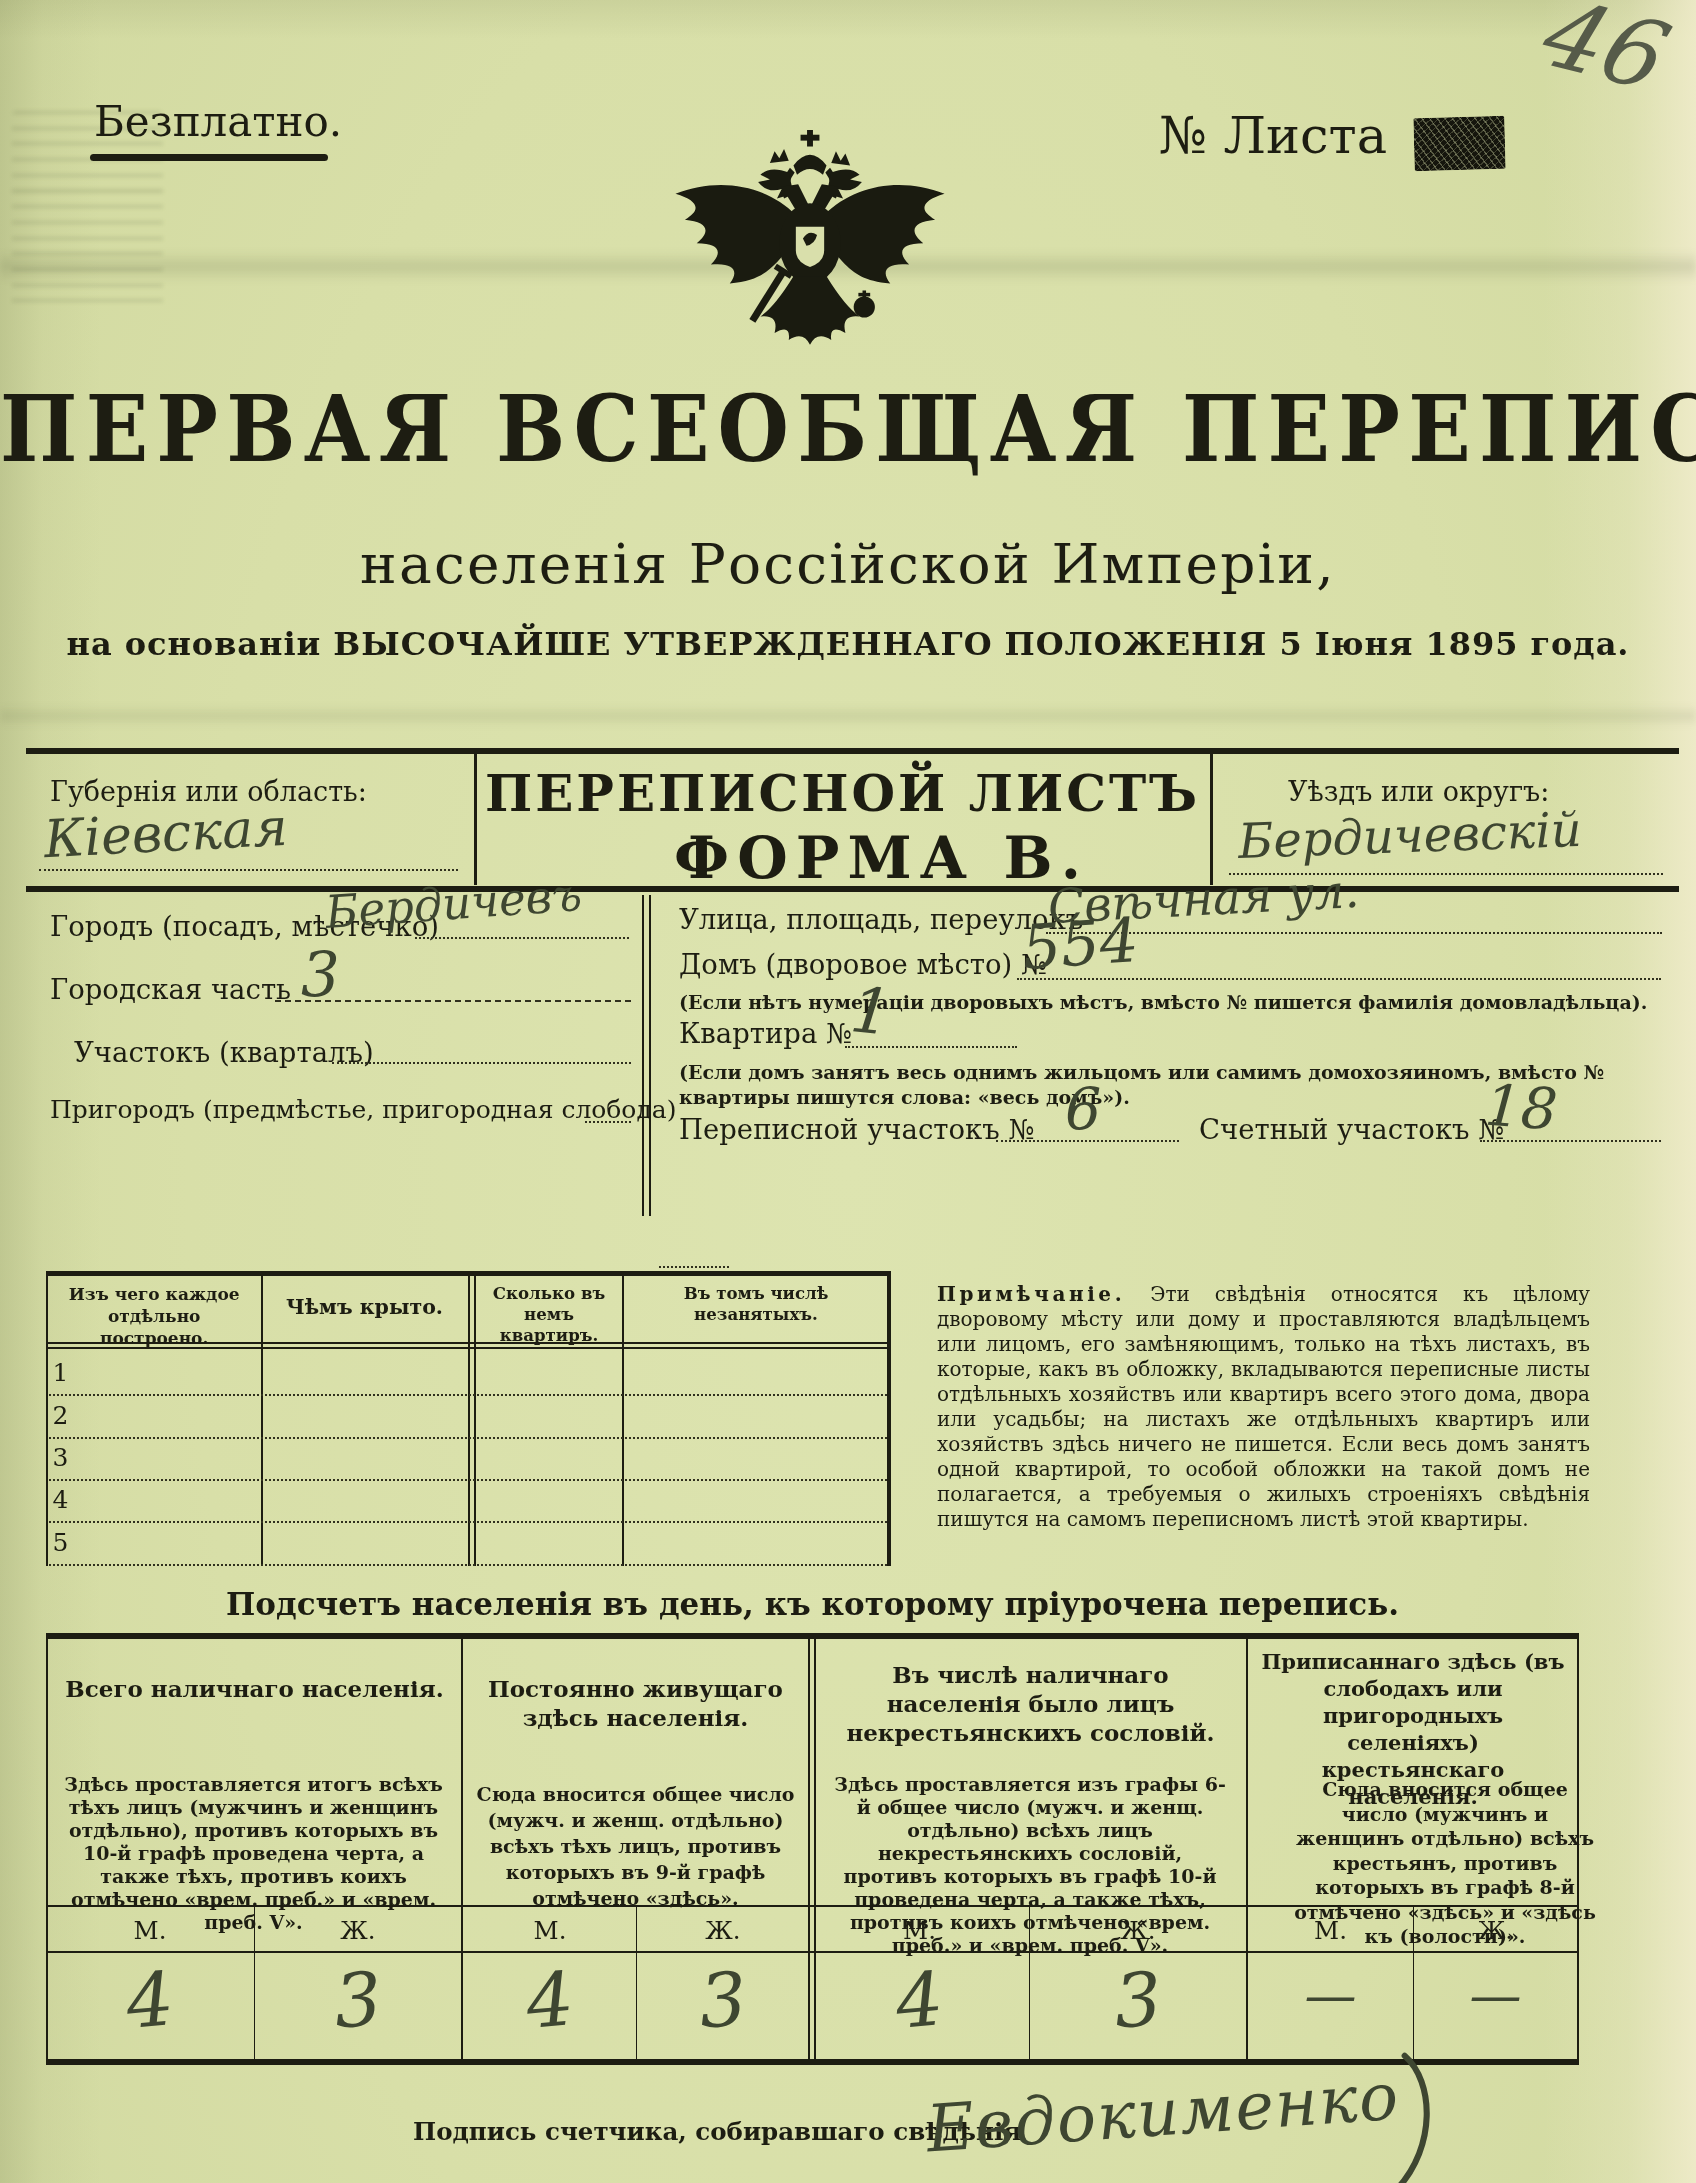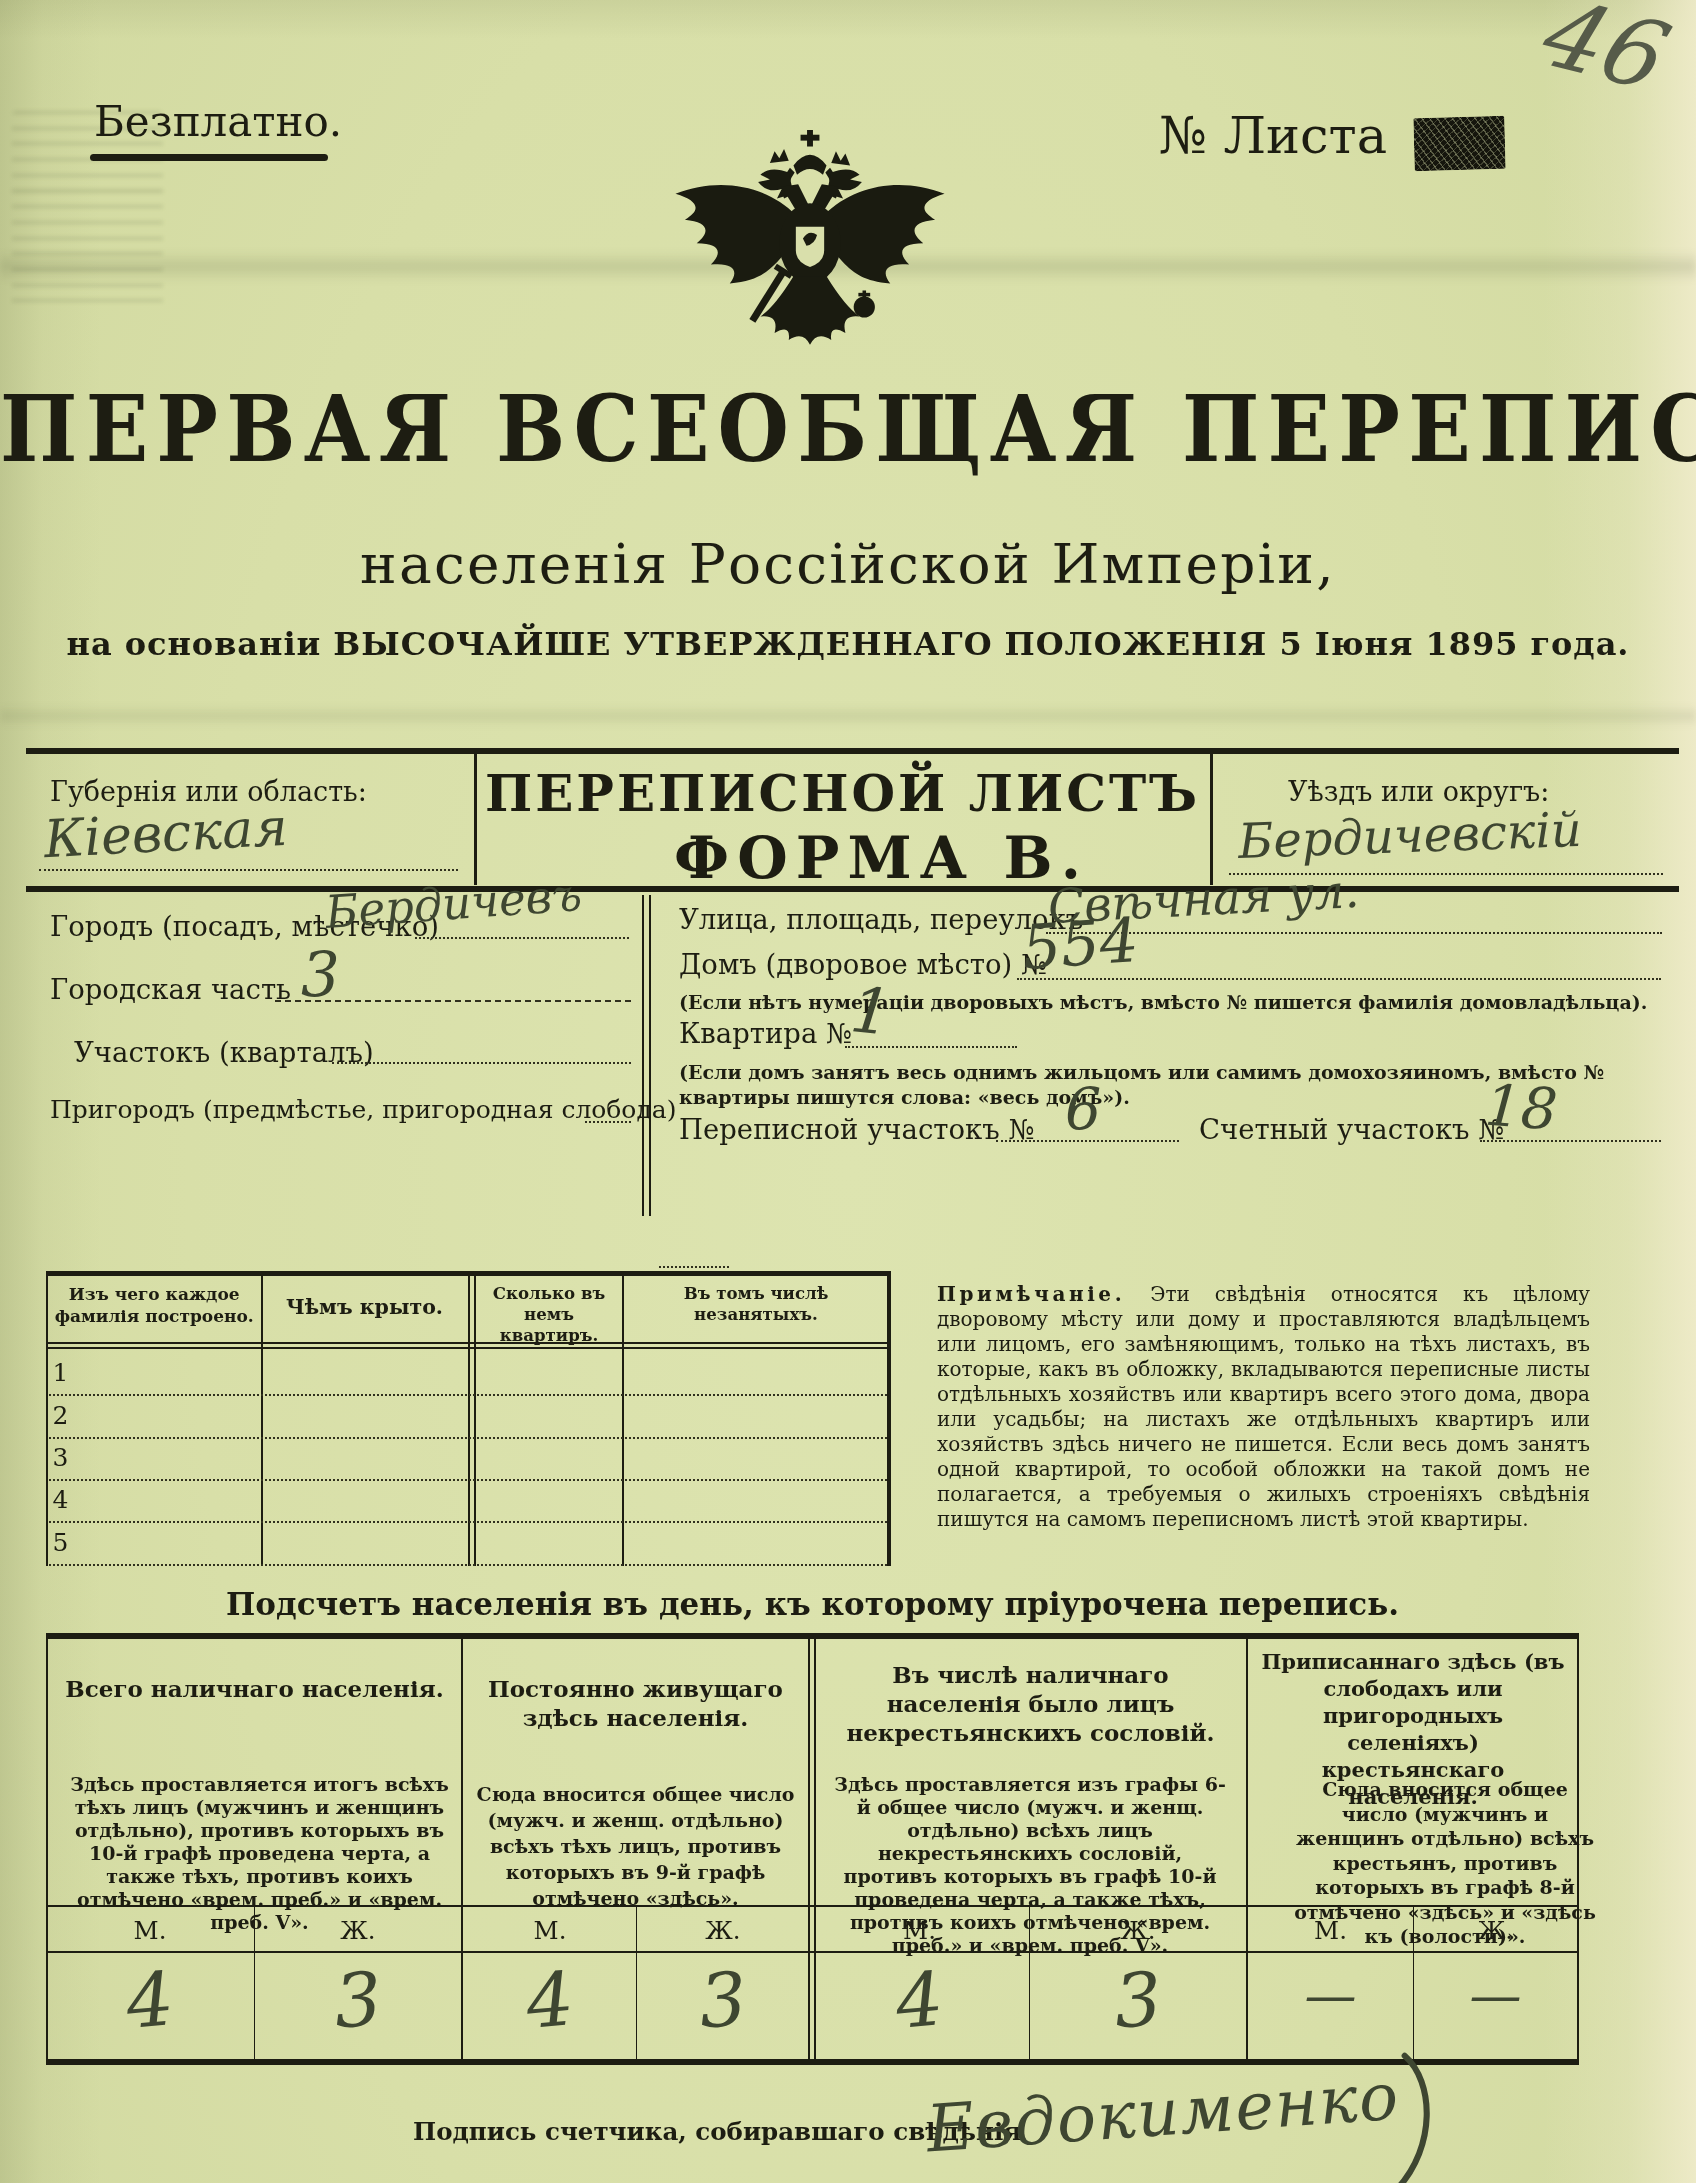--- a/index.html
+++ b/index.html
@@ -137,21 +137,21 @@
     <div class="line" style="left:0;top:0;width:845px;height:4.8px;"></div>
     <div class="line" style="left:0;top:71px;width:845px;height:1.7px;"></div>
     <div class="line" style="left:0;top:76px;width:845px;height:1.7px;"></div>
     <div class="line" style="left:0;top:0;width:1.7px;height:295px;"></div>
     <div class="line" style="left:215px;top:0;width:1.7px;height:295px;"></div>
     <div class="line" style="left:422px;top:0;width:1.7px;height:295px;"></div>
     <div class="line" style="left:428px;top:0;width:1.7px;height:295px;"></div>
     <div class="line" style="left:576px;top:0;width:1.7px;height:295px;"></div>
     <div class="line" style="left:841px;top:0;width:4.4px;height:295px;"></div>
 
-    <div class="txt ctr" style="left:5.2px;top:12.2px;width:206px;font-size:17px;font-weight:bold;line-height:22px;">Изъ чего каждое фамилія построено.</div>
+    <div class="txt ctr" style="left:5.2px;top:12.2px;width:206px;font-size:17px;font-weight:bold;line-height:22px;">Изъ чего каждое отдѣльно построено.</div>
     <div class="txt ctr" style="left:218px;top:24px;width:201px;font-size:20.5px;font-weight:bold;">Чѣмъ крыто.</div>
     <div class="txt ctr" style="left:433px;top:12.2px;width:140px;font-size:16.6px;font-weight:bold;line-height:21px;">Сколько въ немъ квартиръ.</div>
     <div class="txt ctr" style="left:581px;top:12.2px;width:258px;font-size:16.6px;font-weight:bold;line-height:21px;">Въ томъ числѣ незанятыхъ.</div>
 
     <div class="txt" style="left:6.5px;top:87px;font-size:25px;">1</div>
     <div class="txt" style="left:6.5px;top:130px;font-size:25px;">2</div>
     <div class="txt" style="left:6.5px;top:172px;font-size:25px;">3</div>
     <div class="txt" style="left:6.5px;top:214px;font-size:25px;">4</div>
     <div class="txt" style="left:6.5px;top:257px;font-size:25px;">5</div>
     <div class="dot" style="left:2.6px;top:101px;width:838px;height:22px;"></div>
@@ -176,21 +176,21 @@
     <div class="line" style="left:415px;top:0;width:1.7px;height:430px;"></div>
     <div class="line" style="left:762px;top:0;width:1.7px;height:430px;"></div>
     <div class="line" style="left:768px;top:0;width:1.7px;height:430px;"></div>
     <div class="line" style="left:1200px;top:0;width:1.7px;height:430px;"></div>
 
     <div class="txt ctr" style="left:17.5px;top:41px;width:382px;font-size:23px;font-weight:bold;line-height:29px;">Всего наличнаго населенія.</div>
     <div class="txt ctr" style="left:430px;top:41px;width:319px;font-size:23px;font-weight:bold;line-height:29px;">Постоянно живущаго здѣсь населенія.</div>
     <div class="txt ctr" style="left:786px;top:27px;width:397px;font-size:23px;font-weight:bold;line-height:29px;">Въ числѣ наличнаго населенія было лицъ некрестьянскихъ сословій.</div>
     <div class="txt ctr" style="left:1214px;top:15.3px;width:306px;font-size:21px;font-weight:bold;line-height:27px;">Приписаннаго здѣсь (въ слободахъ или пригородныхъ селеніяхъ) крестьянскаго населенія.</div>
 
-    <div class="txt" style="left:19px;top:140px;width:389px;font-size:19px;font-weight:bold;line-height:23px;text-align:center;">Здѣсь проставляется итогъ всѣхъ тѣхъ лицъ (мужчинъ и женщинъ отдѣльно), противъ которыхъ въ 10-й графѣ проведена черта, а также тѣхъ, противъ коихъ отмѣчено «врем. преб.» и «врем. преб. V».</div>
+    <div class="txt" style="left:13px;top:140px;width:389px;font-size:19px;font-weight:bold;line-height:23px;text-align:center;">Здѣсь проставляется итогъ всѣхъ тѣхъ лицъ (мужчинъ и женщинъ отдѣльно), противъ которыхъ въ 10-й графѣ проведена черта, а также тѣхъ, противъ коихъ отмѣчено «врем. преб.» и «врем. преб. V».</div>
     <div class="txt" style="left:430px;top:148px;width:319px;font-size:19px;font-weight:bold;line-height:26px;text-align:center;">Сюда вносится общее число (мужч. и женщ. отдѣльно) всѣхъ тѣхъ лицъ, противъ которыхъ въ 9-й графѣ отмѣчено «здѣсь».</div>
     <div class="txt" style="left:782px;top:140px;width:404px;font-size:19px;font-weight:bold;line-height:23px;text-align:center;">Здѣсь проставляется изъ графы 6-й общее число (мужч. и женщ. отдѣльно) всѣхъ лицъ некрестьянскихъ сословій, противъ которыхъ въ графѣ 10-й проведена черта, а также тѣхъ, противъ коихъ отмѣчено «врем. преб.» и «врем. преб. V».</div>
     <div class="txt" style="left:1246px;top:144px;width:306px;font-size:19px;font-weight:bold;line-height:24.5px;text-align:center;">Сюда вносится общее число (мужчинъ и женщинъ отдѣльно) всѣхъ крестьянъ, противъ которыхъ въ графѣ 8-й отмѣчено «здѣсь» и «здѣсь къ (волости)».</div>
 
     <div class="line" style="left:0;top:272px;width:1533px;height:1.7px;"></div>
     <div class="line" style="left:0;top:318px;width:1533px;height:1.7px;"></div>
     <div class="line" style="left:208px;top:272px;width:1.3px;height:159px;"></div>
     <div class="line" style="left:590px;top:272px;width:1.3px;height:159px;"></div>
     <div class="line" style="left:983px;top:272px;width:1.3px;height:159px;"></div>
     <div class="line" style="left:1367px;top:272px;width:1.3px;height:159px;"></div>

